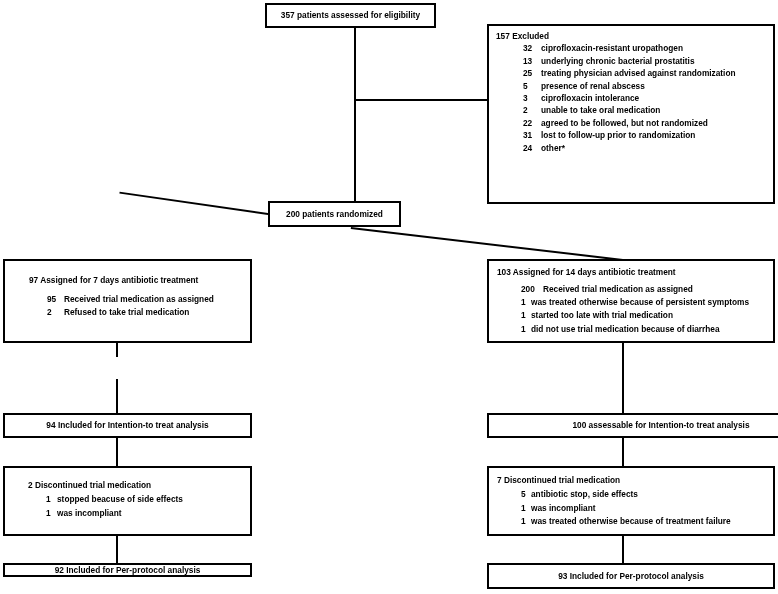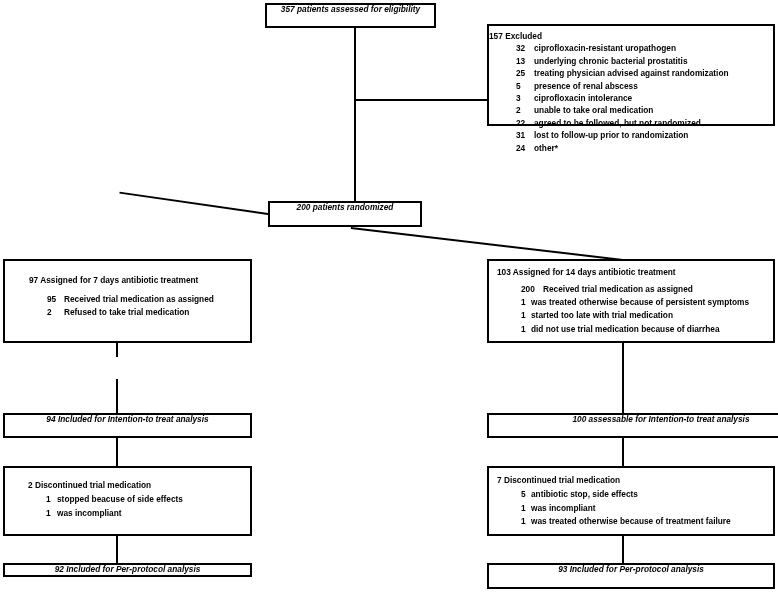--- a/index.html
+++ b/index.html
@@ -28,23 +28,22 @@
   .box-text {
     font-size: 8.3px;
     font-weight: bold;
     color: #000000;
     line-height: 1.0;
     white-space: nowrap;
   }
   
   .box.centered {
     display: flex;
-    align-items: flex-start;
+    align-items: center;
     justify-content: center;
-    font-style: italic;
   }
   
   .box.listbox {
     padding-top: 5px;
   }
   .hdr {
     font-size: 8.3px;
     font-weight: bold;
     color: #000;
     white-space: nowrap;
@@ -72,22 +71,22 @@
   .hline { height: 2px; }
   .diag {
     position: absolute;
     z-index: 1;
     transform-origin: 0 0;
     height: 2px;
     background: #000000;
   }
   
   #box-assessed   { left: 265px; top: 3px;   width: 171px; height: 25px; }
-  #box-excluded   { left: 487px; top: 24px;  width: 288px; height: 102px; }
-  #box-randomized { left: 268px; top: 201px; width: 154px; height: 26px; }
+  #box-excluded   { left: 487px; top: 24px;  width: 288px; height: 180px; padding-left: 7px; }
+  #box-randomized { left: 268px; top: 201px; width: 133px; height: 26px; }
 
   #box-arm7       { left: 3px;   top: 259px; width: 249px; height: 84px; padding-left: 24px; }
   #box-arm14      { left: 487px; top: 259px; width: 288px; height: 84px; padding-left: 8px; }
 
   #box-lost       { left: 3px;   top: 356px; width: 249px; height: 24px; }
 
   #box-itt7       { left: 3px;   top: 413px; width: 249px; height: 25px; }
   #box-itt14      { left: 487px; top: 413px; width: 348px; height: 25px; }
 
   #box-disc7      { left: 3px;   top: 466px; width: 249px; height: 70px; padding-left: 23px; }

